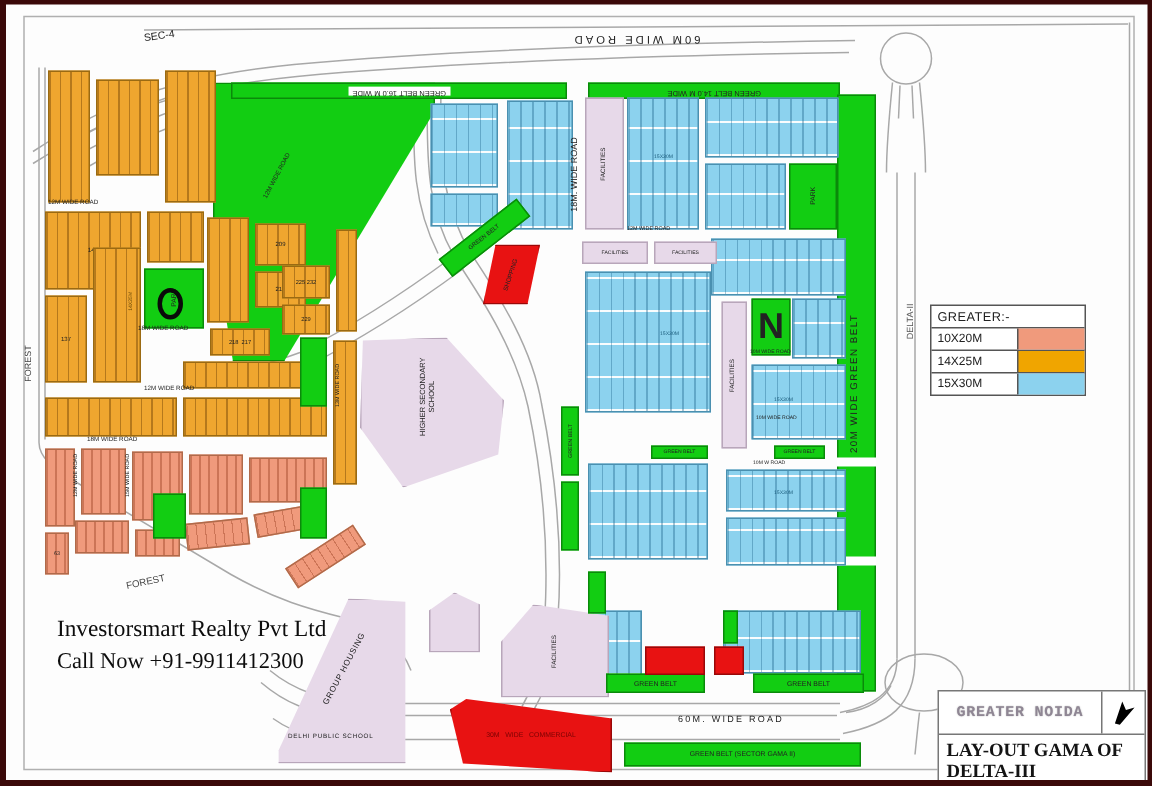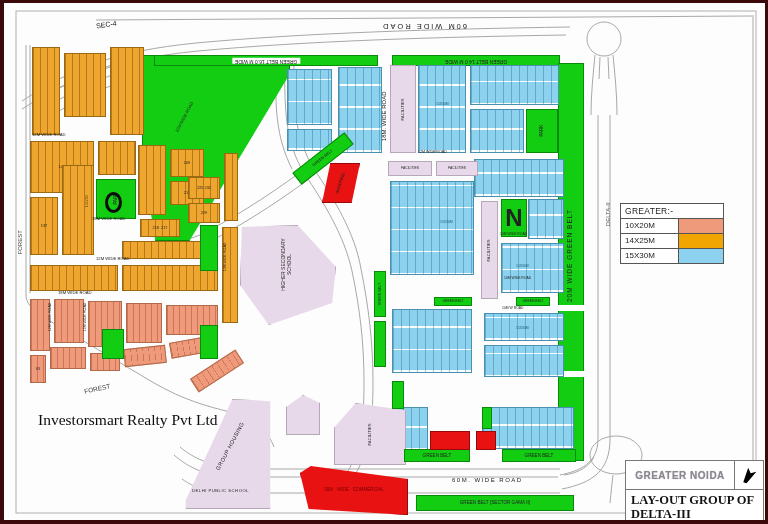--- a/index.html
+++ b/index.html
@@ -19,21 +19,21 @@
   .blabel{font-family:"Liberation Sans",sans-serif;font-size:4.5px;color:#222;text-align:center;line-height:1.15;white-space:pre;}
   .maplabel{position:absolute;font-family:"Liberation Sans",sans-serif;color:#222;text-align:center;line-height:1.1;white-space:pre-line;}
   #legend{position:absolute;left:616px;top:200px;width:102px;background:#fff;border:1px solid #555;font-size:8px;color:#222;}
   #legend .lg-title{padding:2px 4px;border-bottom:1px solid #555;font-size:8.5px;letter-spacing:.3px;}
   .lg-row{display:flex;height:14px;border-bottom:1px solid #555;}
   .lg-row:last-child{border-bottom:none;}
   .lg-label{flex:1;padding:2px 4px;font-size:8px;}
   .lg-swatch{width:44px;border-left:1px solid #555;}
   #titleblock{position:absolute;left:621px;top:457px;width:137px;background:#fff;border:1px solid #777;}
   #tb-row1{display:flex;height:28px;border-bottom:1px solid #777;}
-  #tb-logo{flex:1;display:flex;align-items:center;justify-content:center;font-family:Liberation Sans, sans-serif;
+  #tb-logo{flex:1;display:flex;align-items:center;justify-content:center;font-family:Liberation Mono, monospace;
            font-weight:bold;font-size:10px;letter-spacing:.5px;color:#8f8694;text-shadow:0 0 1px #aaa;text-align:right;}
   #tb-arrow{width:28px;border-left:1px solid #777;display:flex;align-items:center;justify-content:center;}
   #tb-title{padding:3px 5px;font-family:"Liberation Serif",serif;font-weight:bold;font-size:12.5px;color:#141414;line-height:1.15;}
   #branding{position:absolute;left:34px;top:408px;font-family:"Liberation Serif",serif;font-weight:normal;color:#0d0d0d;}
   #branding .b1{font-size:15.5px;}
   #branding .b2{font-size:15px;margin-top:4px;}
 </style>
 </head>
 <body>
 
@@ -250,21 +250,22 @@
 
     <div id="titleblock">
       <div id="tb-row1">
         <div id="tb-logo">GREATER NOIDA</div>
         <div id="tb-arrow">
           <svg width="18" height="18" viewBox="0 0 22 22">
               <path d="M4,20 L10,2 L13,9 L20,7 L8,21 Z" fill="#000"></path>
             </svg>
         </div>
       </div>
-      <div id="tb-title">LAY-OUT GROUP OF DELTA-III</div>
+      <div id="tb-title">LAY-OUT GAMA OF DELTA-III</div>
     </div>
 
     <div id="branding">
       <div class="b1">Investorsmart Realty Pvt Ltd</div>
+      <div class="b2">Call Now +91-9911412300</div>
     </div>
 
   </div>
 </div>
 
 </body></html>

